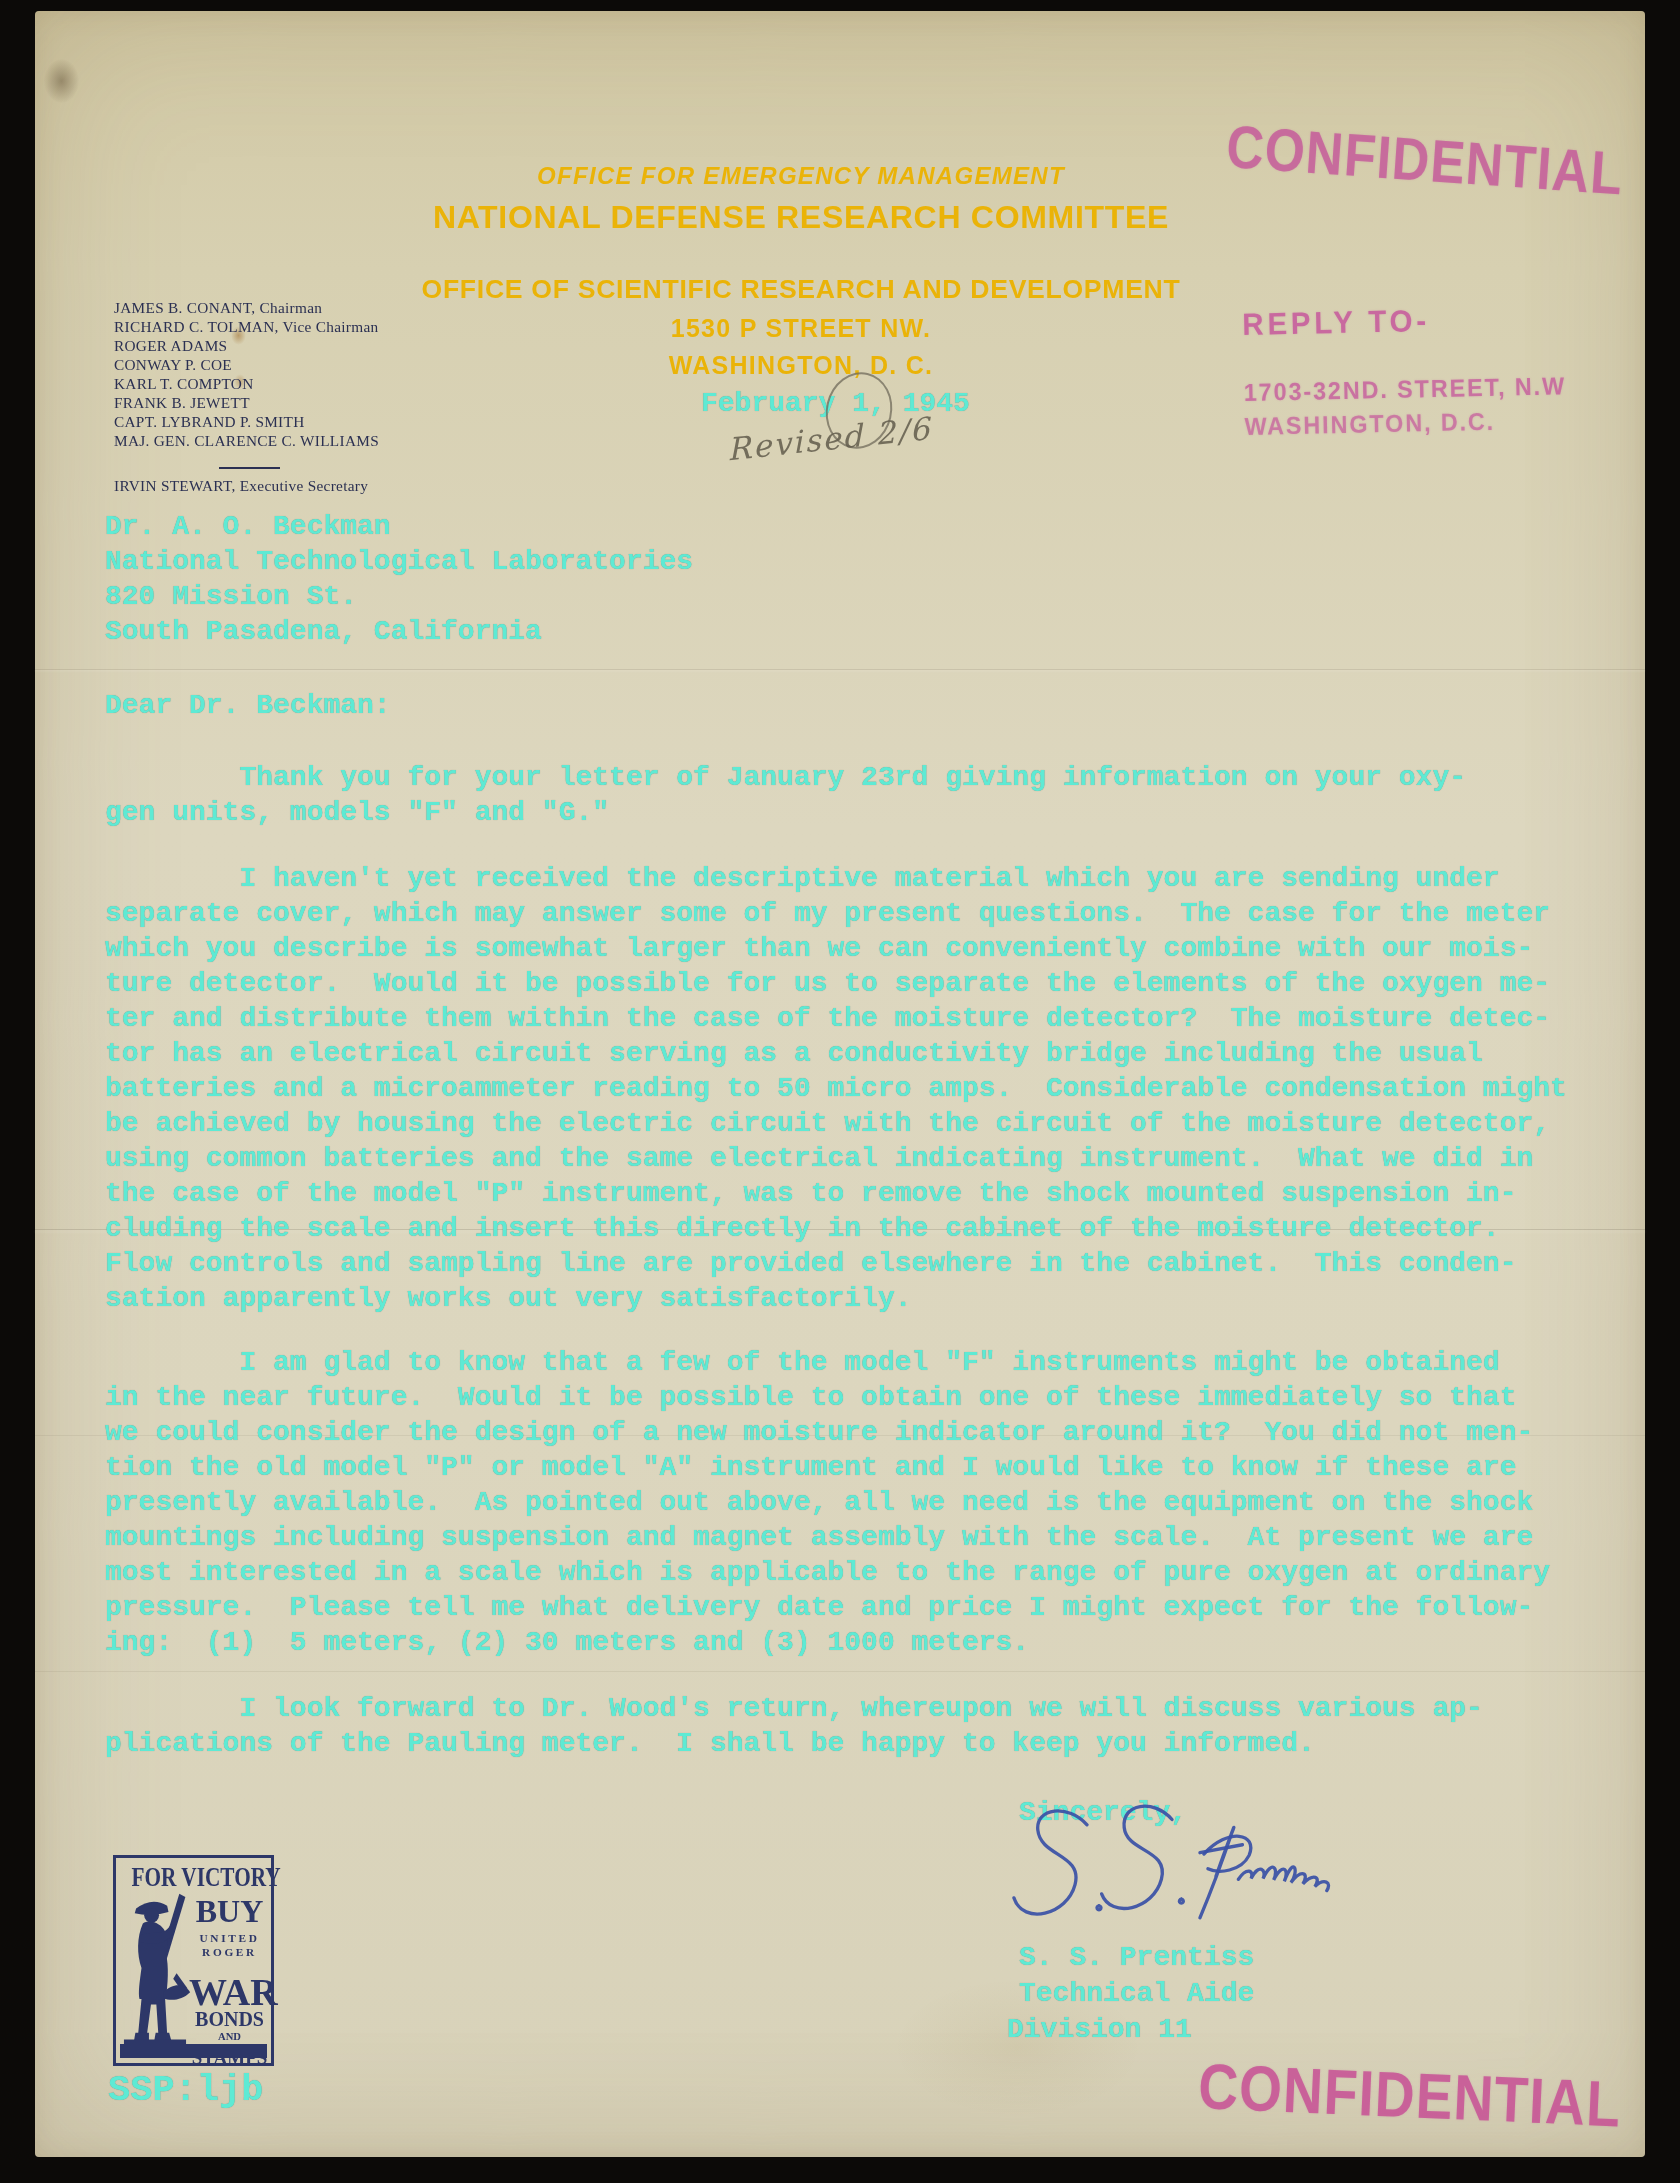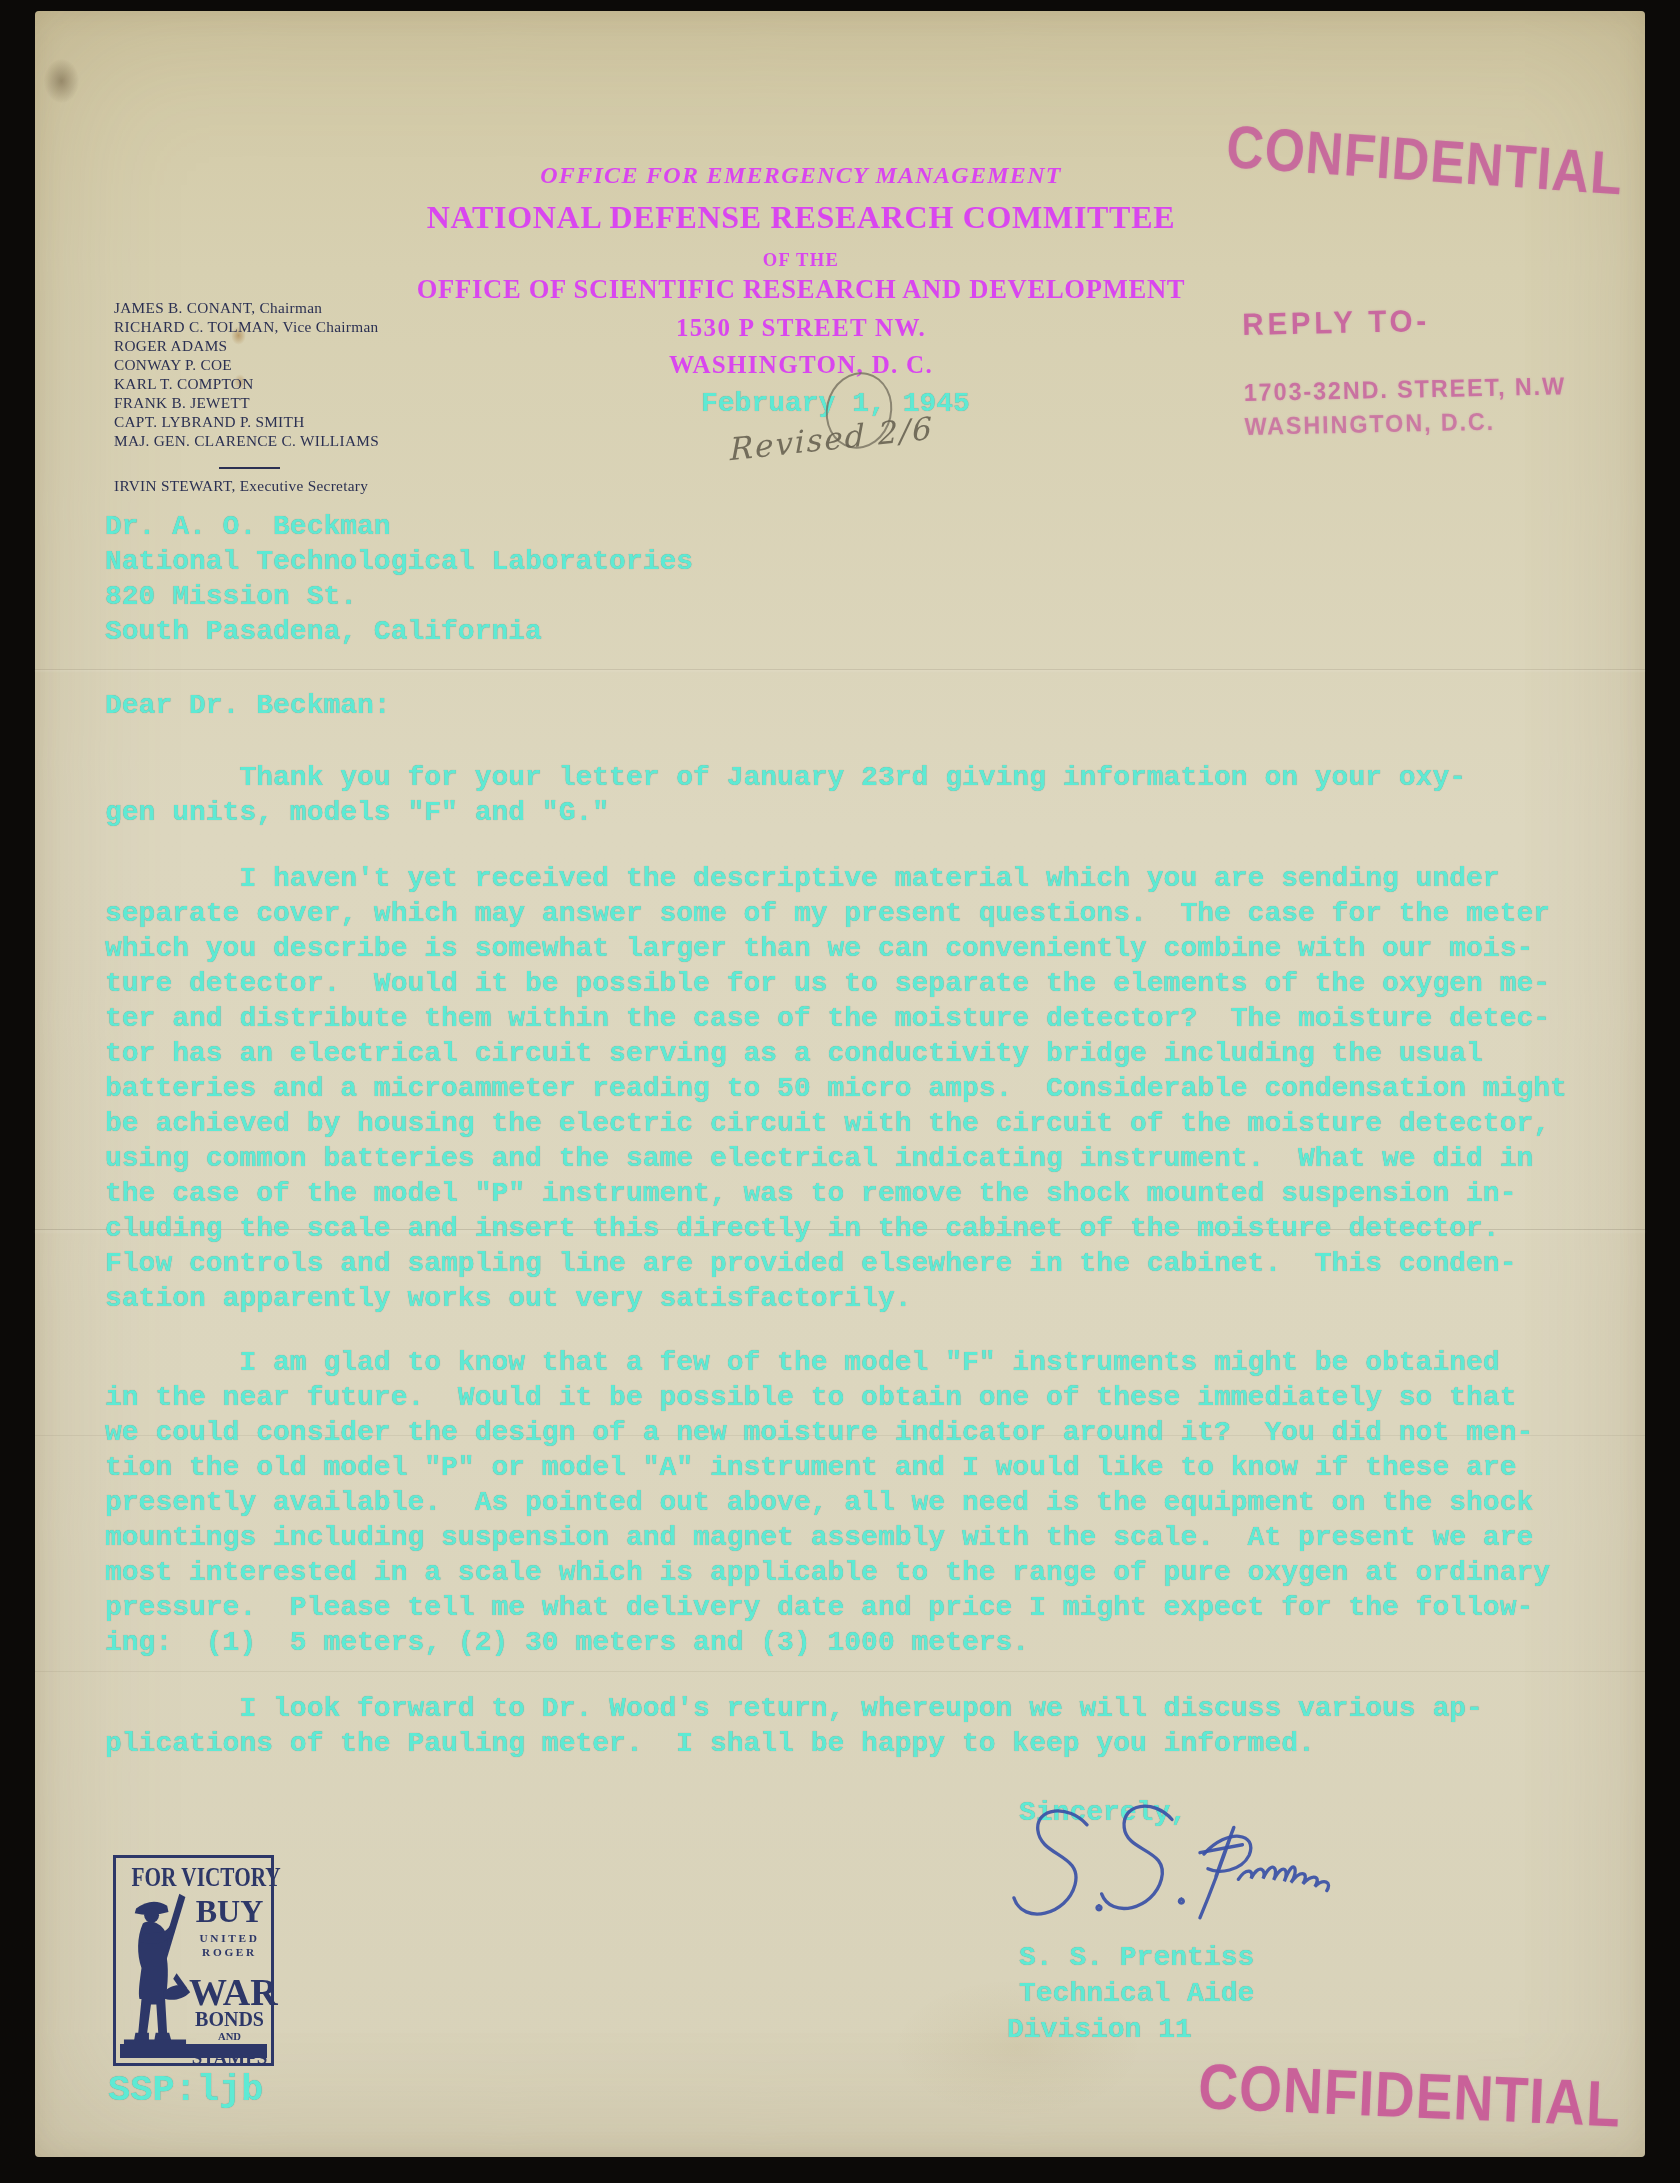--- a/index.html
+++ b/index.html
@@ -5,21 +5,21 @@
   html,body { margin:0; padding:0; background:#0c0a08; }
   .scan { position:relative; width:1681px; height:2183px; background:#0c0a08; overflow:hidden;
           font-family:"Liberation Sans",sans-serif; }
   .paper { position:absolute; left:35px; top:10.6px; width:1610px; height:2146px; border-radius:4px;
            background:linear-gradient(180deg,#d2c9a5 0%,#d7d0b1 12%,#ddd7bf 38%,#dcd6be 66%,#d8d2b9 100%);
            box-shadow: inset 0 0 146px rgba(122,102,58,.22), inset 0 0 26.6px rgba(122,102,58,.16); }
   .abs { position:absolute; }
   .tw { font-family:"Liberation Mono",monospace; font-weight:700; color:#5eead4;
         text-shadow:0 0 0.7px rgba(59,55,43,.5); font-size:28px; line-height:35px; }
   .pre { white-space:pre; }
-  .lh { font-family:Liberation Serif, serif; color:#d946ef; }
+  .lh { font-family:Liberation Sans, sans-serif; color:#eab308; }
   .lh-center { text-align:center; width:1064px; left:269px; }
   .member { font-family:"Liberation Serif",serif; font-weight:400; font-size:15.3px; line-height:19px;
             color:#2b3052; letter-spacing:0.3px; }
   .stamp { font-weight:700; color:rgba(197,85,155,.78); text-shadow:0 0 2px rgba(197,85,155,.28); }
   .crease { position:absolute; left:35px; width:1610px; height:1.3px; }
   .bond { position:absolute; left:113px; top:1855px; width:161px; height:211px;
           border:3.3px solid #2d3768; box-sizing:border-box; }
   .bond * { color:#2d3768; font-family:"Liberation Serif",serif; font-weight:700; }
   .bond-col { position:absolute; left:73px; top:37px; width:81px; text-align:center; }
   .pencil { font-family:"DejaVu Serif",serif; font-style:italic; color:rgba(100,94,78,.88); }
@@ -34,21 +34,20 @@
   <div class="crease" style="top:1229px;background:rgba(110,100,80,.22);box-shadow:0 2px 3.3px rgba(255,255,246,.28);"></div>
   <div class="crease" style="top:1435px;background:rgba(110,100,80,.10);"></div>
   <div class="crease" style="top:1671px;background:rgba(110,100,80,.10);"></div>
   <div class="abs" style="left:231px;top:326px;width:14.6px;height:18.6px;border-radius:50%;background:radial-gradient(ellipse,rgba(160,112,48,.55),rgba(160,112,48,0) 70%);"></div>
   <div class="abs" style="left:234px;top:374px;width:12px;height:14.6px;border-radius:50%;background:radial-gradient(ellipse,rgba(160,112,48,.42),rgba(160,112,48,0) 70%);"></div>
   <div class="abs" style="left:44px;top:59px;width:35px;height:44px;border-radius:50%;background:radial-gradient(ellipse,rgba(80,62,36,.42),rgba(80,62,36,0) 72%);"></div>
   <div class="abs" style="left:898px;top:1981px;width:239px;height:133px;border-radius:50%;background:radial-gradient(ellipse,rgba(165,145,95,.12),rgba(165,145,95,0) 75%);"></div>
 
   <div class="abs lh lh-center" style="top:162px;font-size:24px;font-style:italic;font-weight:700;letter-spacing:1.3px;">OFFICE FOR EMERGENCY MANAGEMENT</div>
   <div class="abs lh lh-center" style="top:199px;font-size:32px;font-weight:700;letter-spacing:0.7px;">NATIONAL DEFENSE RESEARCH COMMITTEE</div>
-  <div class="abs lh lh-center" style="top:249px;font-size:18.6px;font-weight:700;letter-spacing:1.3px;">OF THE</div>
   <div class="abs lh lh-center" style="top:274px;font-size:26.6px;font-weight:700;letter-spacing:0.7px;">OFFICE OF SCIENTIFIC RESEARCH AND DEVELOPMENT</div>
   <div class="abs lh lh-center" style="top:314px;font-size:25px;font-weight:700;letter-spacing:1.3px;">1530 P STREET NW.</div>
   <div class="abs lh lh-center" style="top:351px;font-size:25px;font-weight:700;letter-spacing:1.3px;">WASHINGTON, D. C.</div>
 
   <div class="abs" style="left:114px;top:298px;">
     <div class="member">JAMES B. CONANT, Chairman</div>
     <div class="member">RICHARD C. TOLMAN, Vice Chairman</div>
     <div class="member">ROGER ADAMS</div>
     <div class="member">CONWAY P. COE</div>
     <div class="member">KARL T. COMPTON</div>

